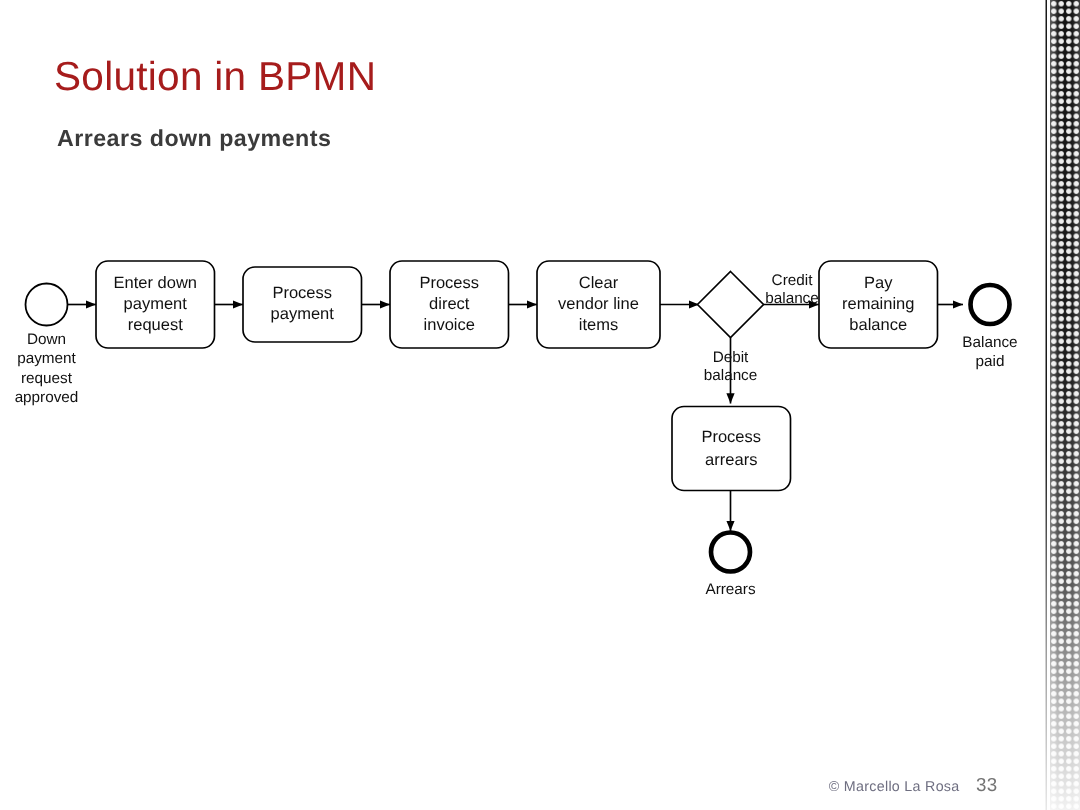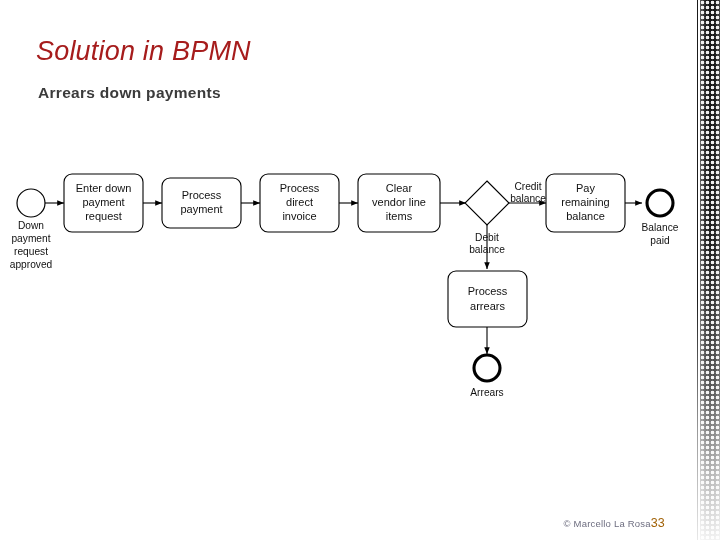--- a/index.html
+++ b/index.html
@@ -26,21 +26,20 @@
   
   #title {
     position: absolute;
     left: 36px;
     top: 36px;
     font-size: 27px;
     font-weight: 400;
     letter-spacing: .2px;
     color: #a61c1c;
     white-space: nowrap;
-    font-style: italic;
   }
   #subtitle {
     position: absolute;
     left: 38px;
     top: 84px;
     font-size: 15.5px;
     font-weight: 700;
     letter-spacing: .3px;
     color: #3b3b3b;
     white-space: nowrap;
@@ -86,27 +85,28 @@
     text-anchor: middle;
   }
 
   
   #footer {
     position: absolute;
     right: 55px;
     bottom: 10px;
     display: flex;
     align-items: baseline;
+    gap: 11px;
     color: #6e6e80;
     font-size: 9.5px;
     letter-spacing: .2px;
     white-space: nowrap;
   }
   #pagenum {
-    color: #a16207;
+    color: #737373;
     font-size: 12.5px;
   }
 
   
   #edge-strip {
     position: absolute;
     top: 0;
     right: 0;
     width: 22px;
     height: 540px;

